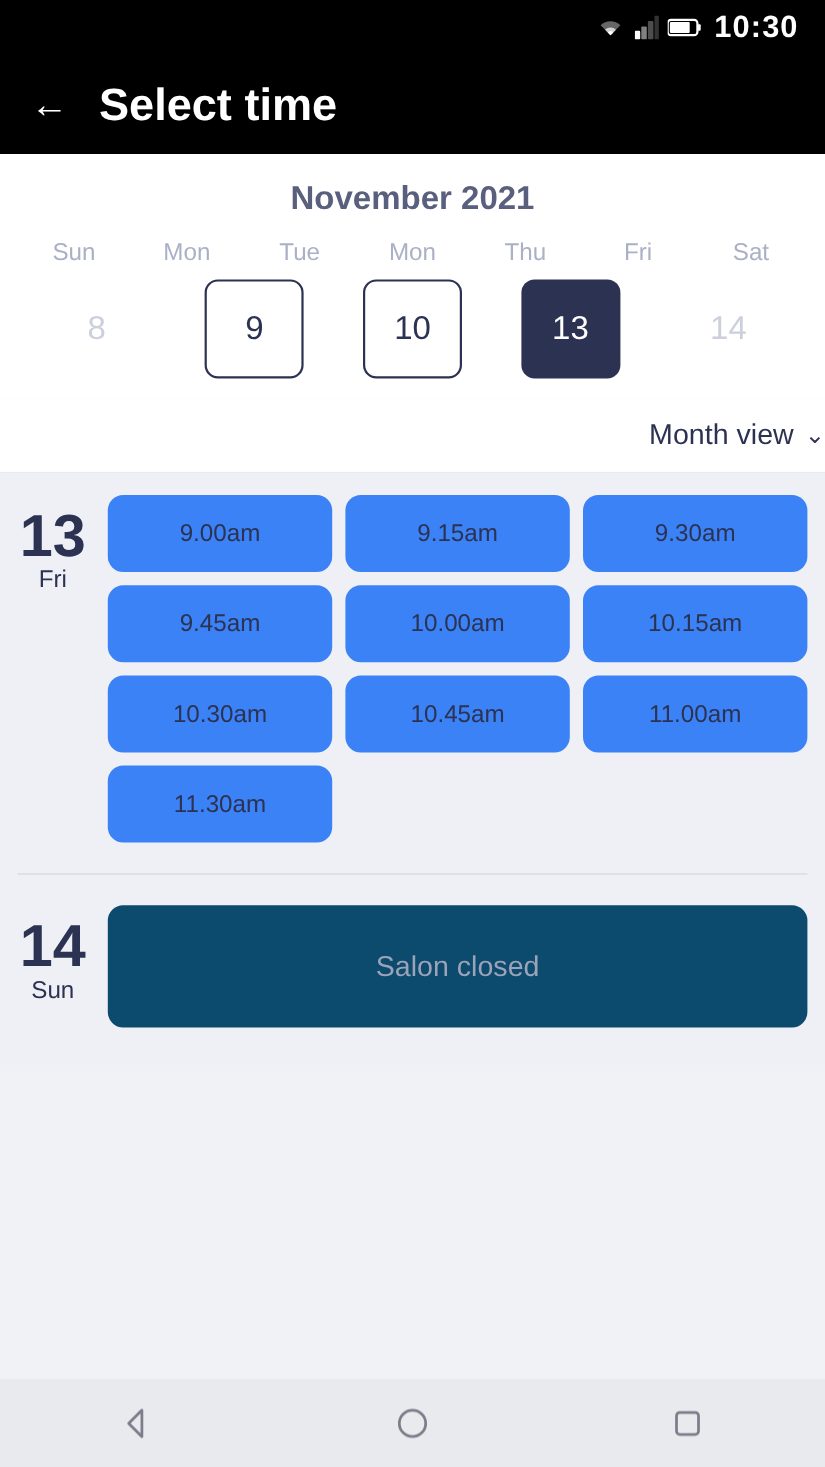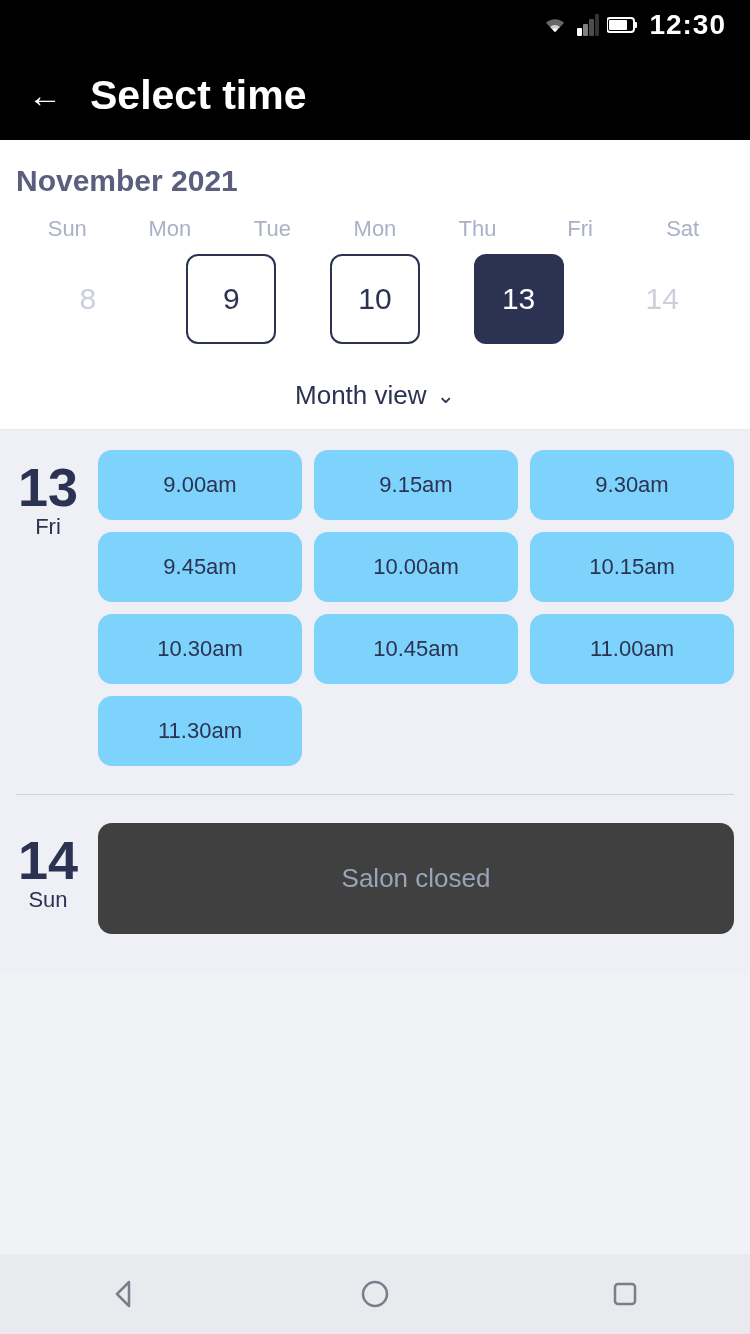--- a/index.html
+++ b/index.html
@@ -53,21 +53,21 @@
       font-size: 41px;
       font-weight: 700;
     }
 
     
     .calendar-section {
       background: #fff;
       padding: 24px 16px 0 16px;
     }
     .month-title {
-      text-align: left;
+      text-align: center;
       font-size: 30px;
       font-weight: 600;
       color: #5a5f7d;
       margin-bottom: 18px;
     }
     .weekday-row {
       display: flex;
       justify-content: space-around;
       margin-bottom: 12px;
     }
@@ -106,21 +106,21 @@
       border-radius: 12px;
     }
     .date-cell.muted {
       color: #cdd0dc;
       border: none;
     }
 
     
     .month-view-row {
       display: flex;
-      justify-content: center;
+      justify-content: flex-end;
       align-items: center;
       gap: 10px;
       padding: 18px 0;
       background: #fff;
       border-bottom: 1px solid #e8eaf0;
     }
     .month-view-label {
       font-size: 26px;
       color: #2c3252;
       font-weight: 400;
@@ -160,21 +160,21 @@
       font-weight: 400;
     }
 
     .slots-grid {
       flex: 1;
       display: grid;
       grid-template-columns: repeat(3, 1fr);
       gap: 12px;
     }
     .slot-btn {
-      background: #7dd3fc;
+      background: #3b82f6;
       border: none;
       border-radius: 14px;
       padding: 22px 8px;
       font-size: 22px;
       color: #2c3252;
       text-align: center;
       cursor: pointer;
       font-family: inherit;
     }
 
@@ -185,21 +185,21 @@
     }
 
     
     .closed-block {
       display: flex;
       gap: 18px;
       margin-bottom: 20px;
     }
     .closed-message {
       flex: 1;
-      background: #404040;
+      background: #0c4a6e;
       border-radius: 14px;
       display: flex;
       align-items: center;
       justify-content: center;
       padding: 40px 20px;
       font-size: 26px;
       color: #9ba3b8;
     }
 
     
@@ -248,21 +248,21 @@
       <rect x="12" y="5" width="5" height="17" rx="1" opacity="0.3"></rect>
       <rect x="18" y="0" width="4" height="22" rx="1" opacity="0.2"></rect>
     </svg>
 
     <svg width="32" height="18" viewBox="0 0 32 18" fill="white">
       <rect x="0" y="2" width="27" height="14" rx="3" stroke="white" stroke-width="2" fill="none"></rect>
       <rect x="27" y="6" width="3" height="6" rx="1" fill="white"></rect>
       <rect x="2" y="4" width="18" height="10" rx="1" fill="white"></rect>
     </svg>
   </div>
-  <span class="time">12:30</span>
+  <span class="time">10:30</span>
 </div>
 
 <div class="main-content">
 
   <div class="header">
     <span class="back-btn">←</span>
     <span class="title">Select time</span>
   </div>
 
   <div class="calendar-section">

